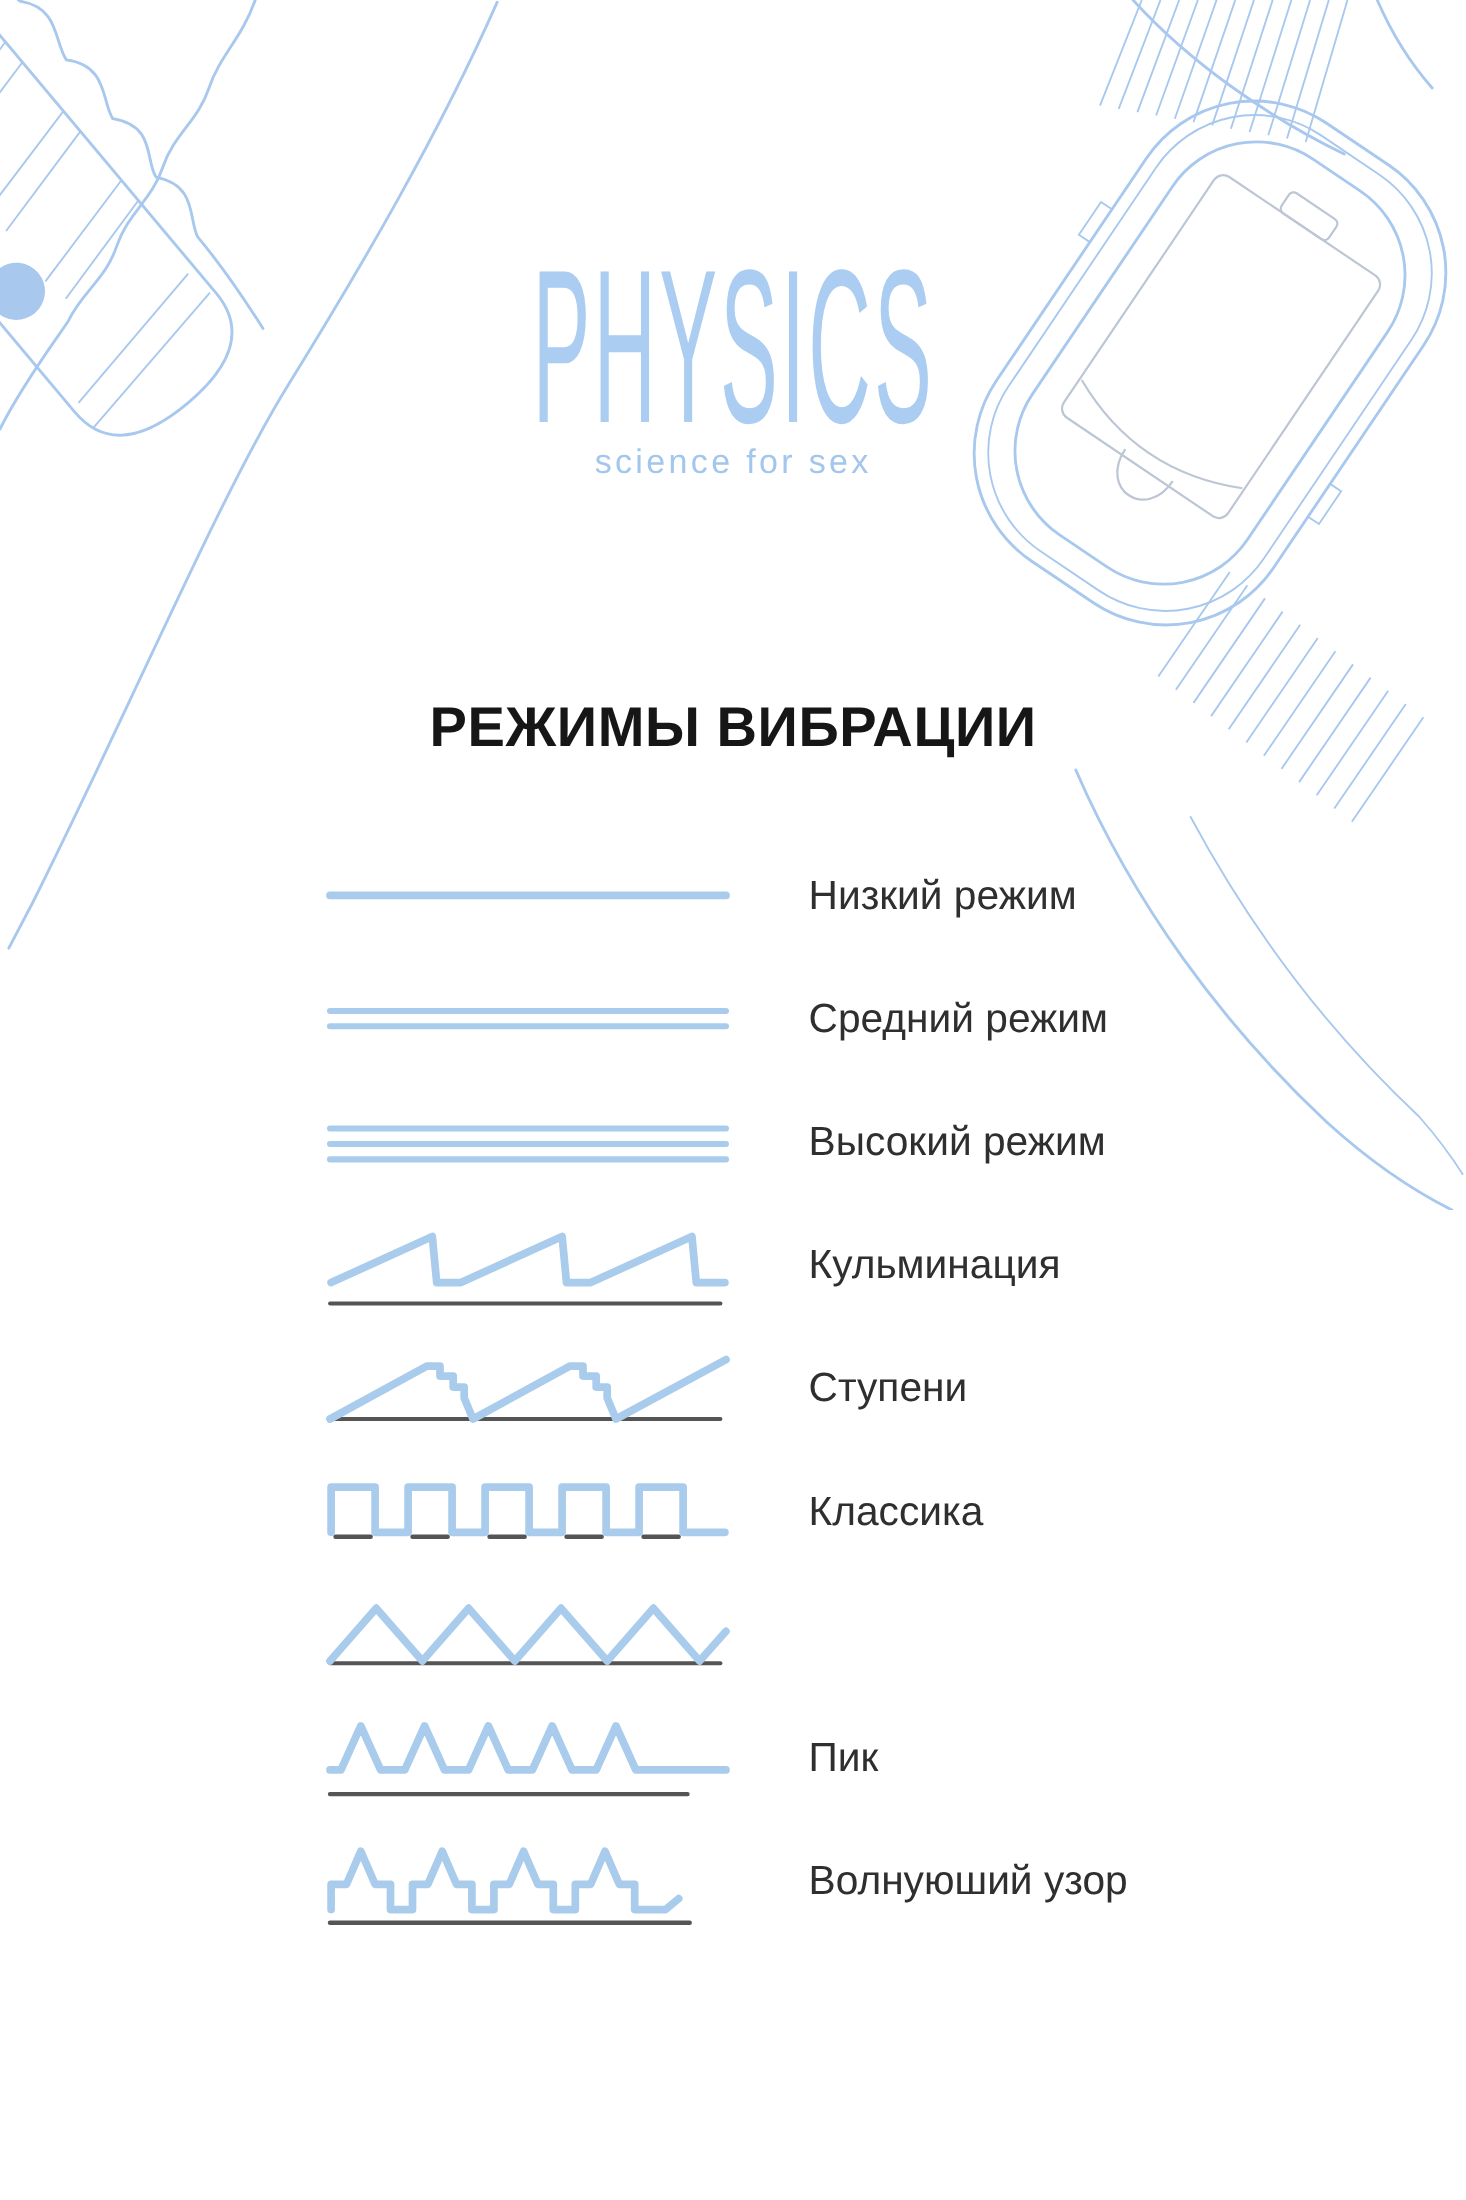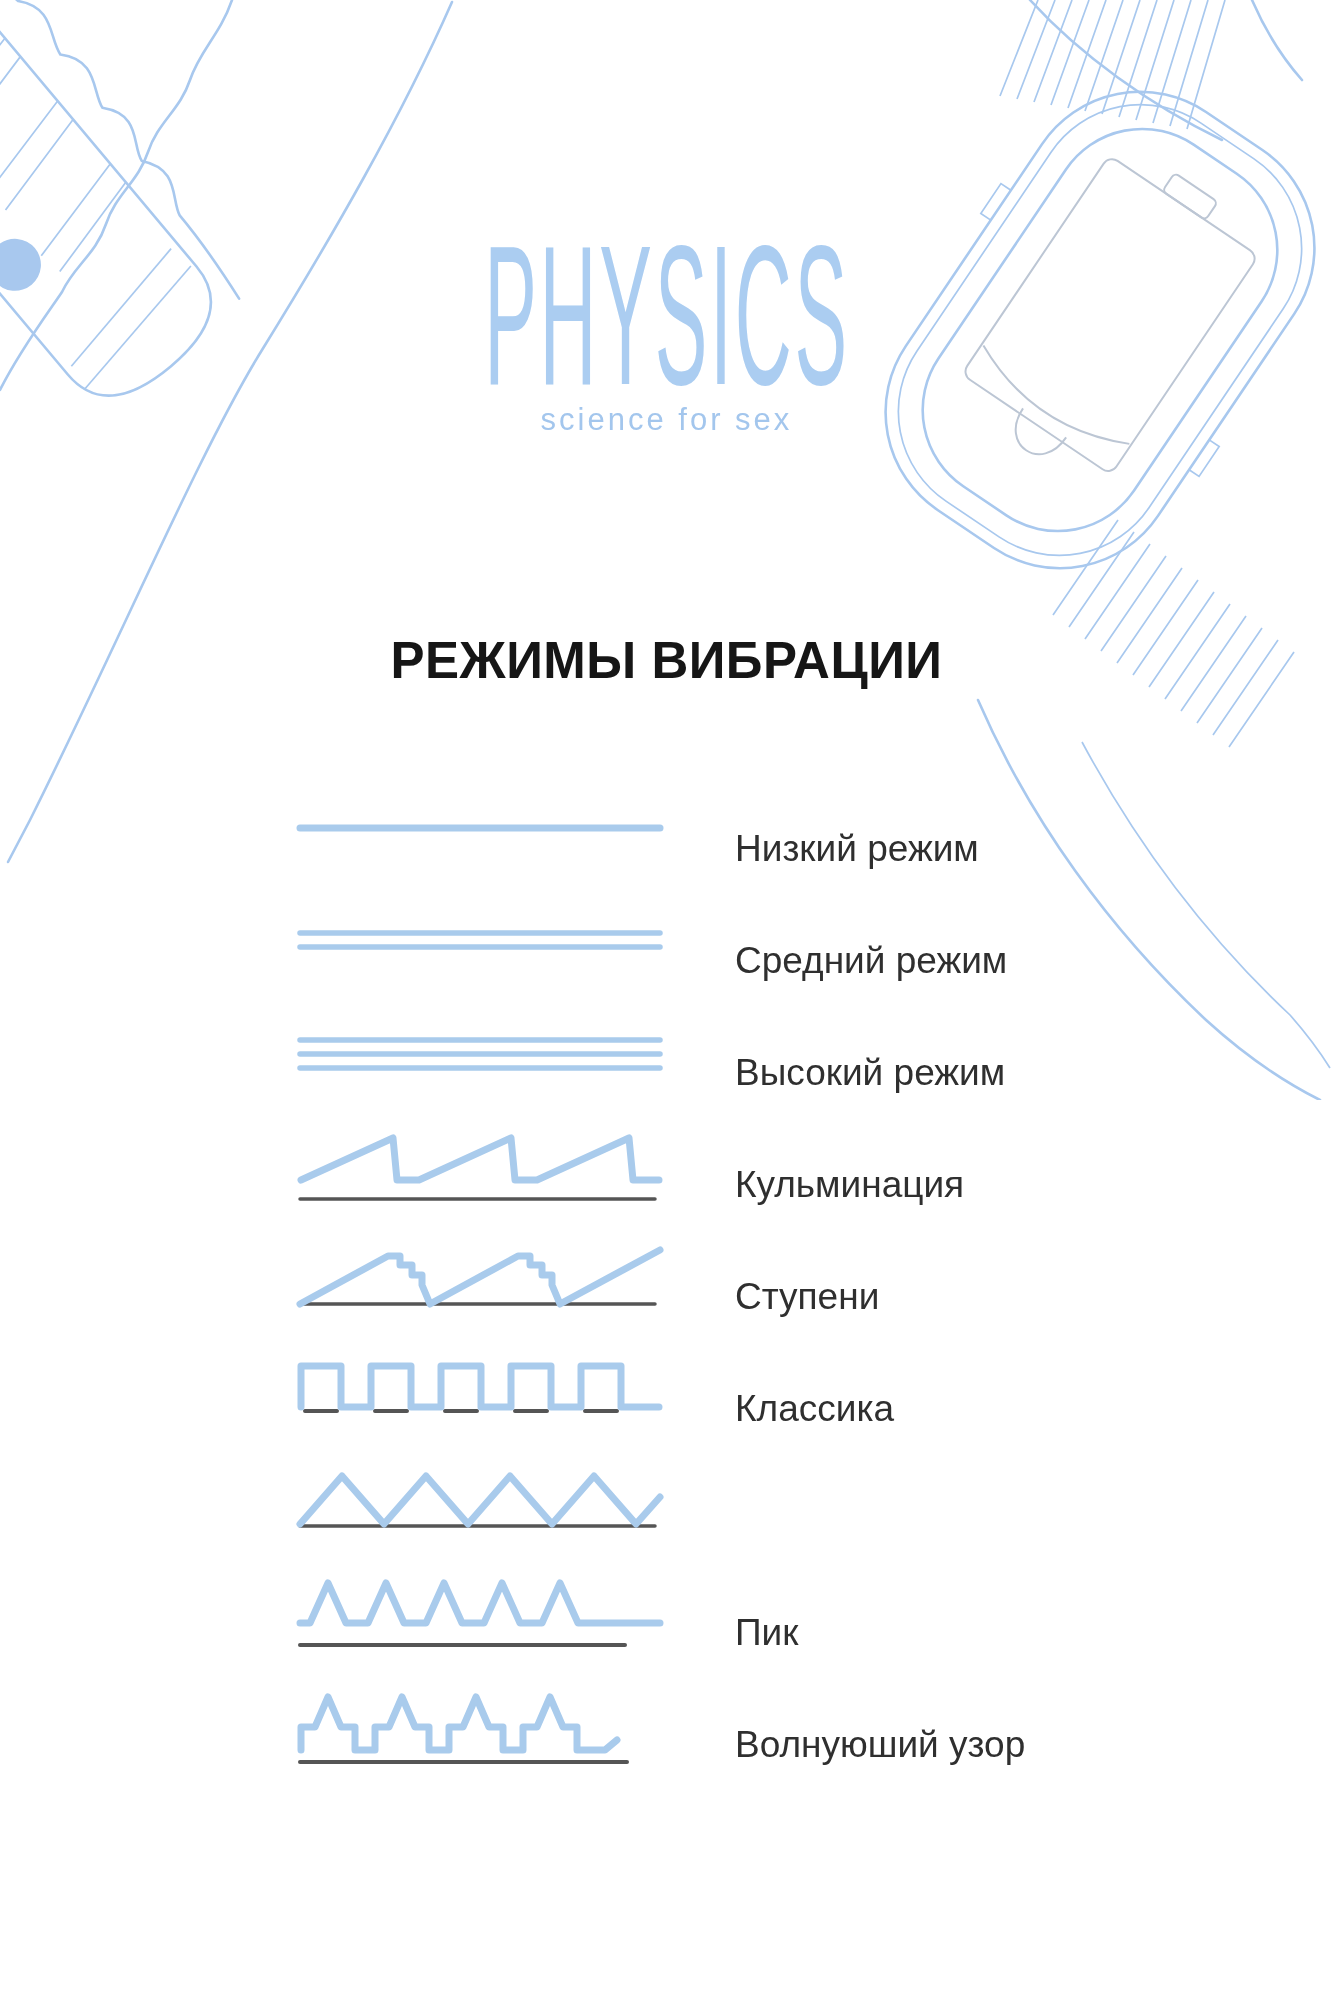--- a/index.html
+++ b/index.html
@@ -11,21 +11,21 @@
   .decor-left{left:0;top:0;}
   .decor-right{right:0;top:0;}
   .brand{position:absolute;top:232px;left:0;width:100%;text-align:center;z-index:2;}
   .brand-logo-svg{display:block;margin:0 auto;}
   .tagline{margin-top:2px;font-size:31px;letter-spacing:3px;color:#a3c6ed;}
   .title{
     position:absolute;top:631px;left:0;width:100%;text-align:center;
     font-size:51px;font-weight:bold;letter-spacing:.5px;color:#161616;z-index:2;
   }
   .modes{position:absolute;left:295px;top:758px;z-index:2;}
-  .mode-row{display:flex;align-items:flex-end;height:112px;}
+  .mode-row{display:flex;align-items:center;height:112px;}
   .wave{width:370px;height:84px;flex:0 0 370px;}
   .mode-label{margin-left:70px;font-size:37px;color:#2f2f2f;white-space:nowrap;}
   .wave path{fill:none;}
   .blue{stroke:#a9cbec;stroke-width:7;stroke-linecap:round;stroke-linejoin:round;}
   .blue-thin{stroke:#a9cbec;stroke-width:5.5;stroke-linecap:round;}
   .base{stroke:#555555;stroke-width:3.5;stroke-linecap:round;}
   .base4{stroke:#555555;stroke-width:4;stroke-linecap:round;}
   .art{fill:none;stroke:#a8c8ee;stroke-width:2.6;stroke-linecap:round;stroke-linejoin:round;}
   .art-thin{fill:none;stroke:#a8c8ee;stroke-width:1.7;}
   .art-gray{fill:none;stroke:#bcc6d4;stroke-width:2;}

